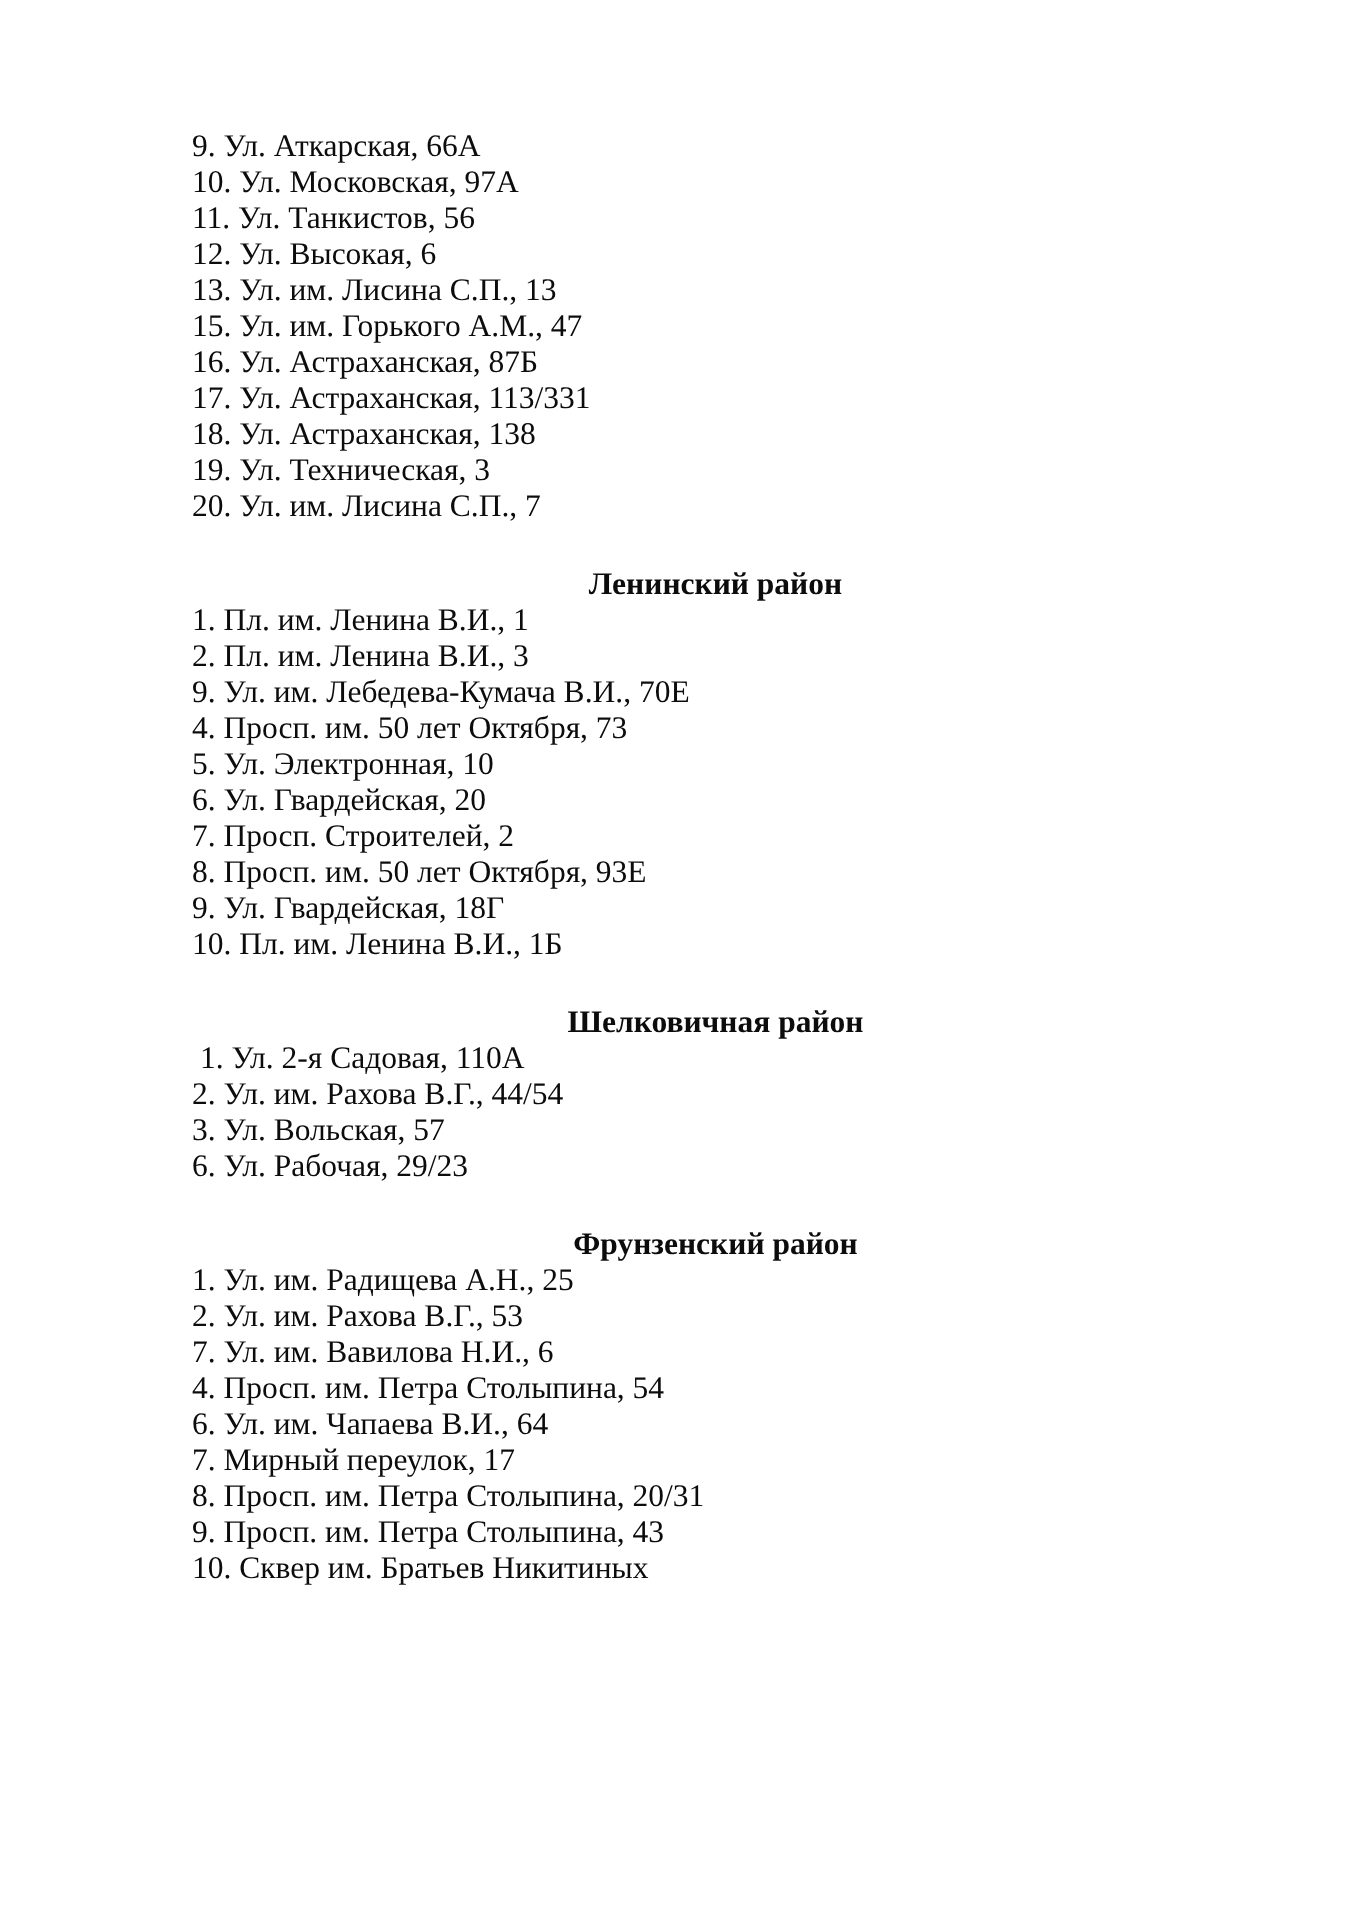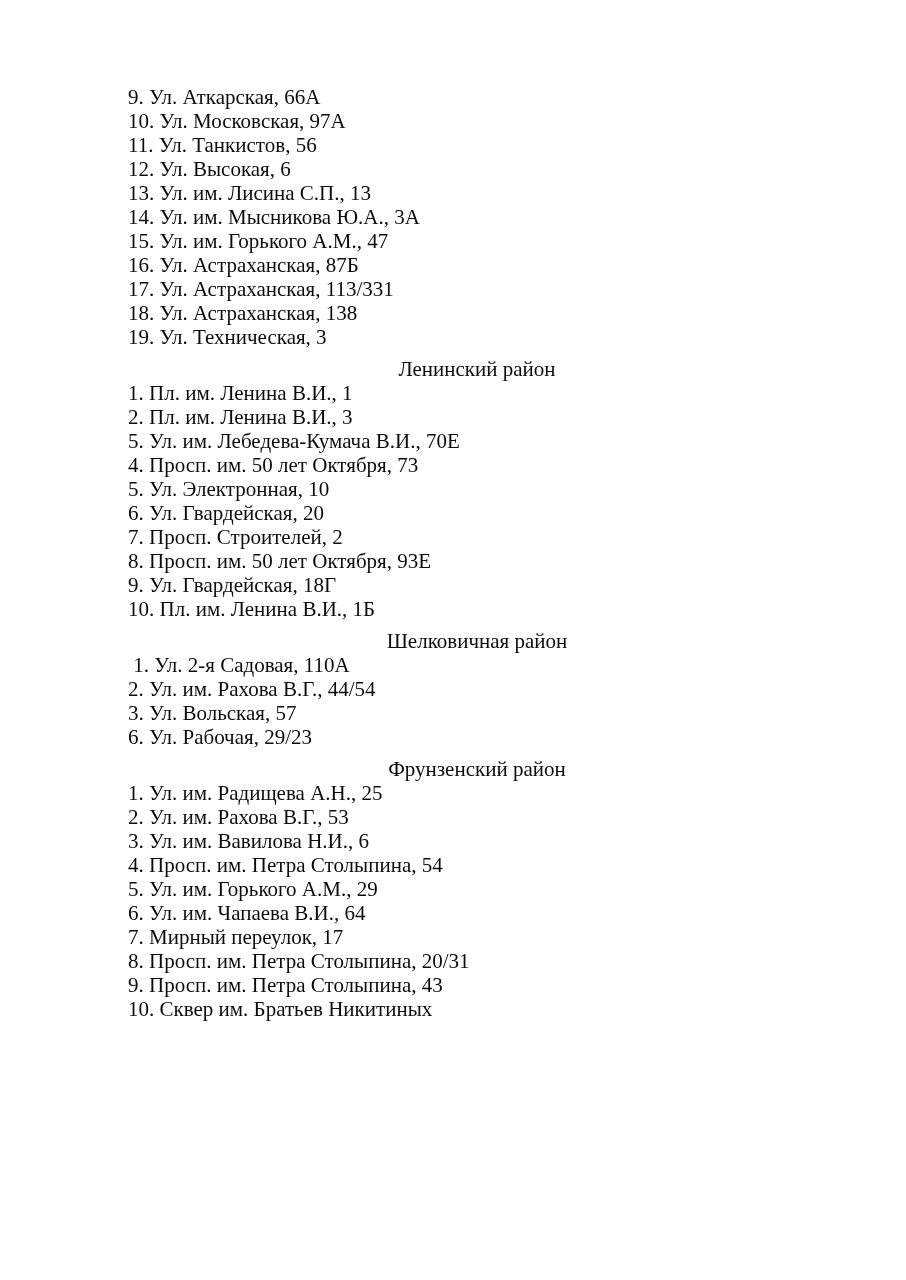--- a/index.html
+++ b/index.html
@@ -19,56 +19,56 @@
     line-height: 24px;
     color: #0c0c0c;
     overflow: hidden;
   }
   .section {
     margin: 0;
   }
   .section-heading {
     font-size: 21px;
     line-height: 24px;
-    font-weight: normal;
+    font-weight: bold;
     text-align: center;
-    margin: 8px 0 0 0;
+    margin: 28px 0 0 0;
     padding: 0;
   }
   .line {
     white-space: pre;
   }
 </style>
 </head>
 <body>
 
 <div class="page">
 
   <div class="section">
     <div>
         <div class="line">9. Ул. Аткарская, 66А</div>
         <div class="line">10. Ул. Московская, 97А</div>
         <div class="line">11. Ул. Танкистов, 56</div>
         <div class="line">12. Ул. Высокая, 6</div>
         <div class="line">13. Ул. им. Лисина С.П., 13</div>
-        <div class="line">14. Ул. им. Мысникова Ю.А., 3А</div>
         <div class="line">15. Ул. им. Горького А.М., 47</div>
         <div class="line">16. Ул. Астраханская, 87Б</div>
         <div class="line">17. Ул. Астраханская, 113/331</div>
         <div class="line">18. Ул. Астраханская, 138</div>
         <div class="line">19. Ул. Техническая, 3</div>
+        <div class="line">20. Ул. им. Лисина С.П., 7</div>
       </div>
   </div>
 
   <div class="section">
     <h2 class="section-heading">Ленинский район</h2>
     <div>
         <div class="line">1. Пл. им. Ленина В.И., 1</div>
         <div class="line">2. Пл. им. Ленина В.И., 3</div>
-        <div class="line">5. Ул. им. Лебедева-Кумача В.И., 70Е</div>
+        <div class="line">9. Ул. им. Лебедева-Кумача В.И., 70Е</div>
         <div class="line">4. Просп. им. 50 лет Октября, 73</div>
         <div class="line">5. Ул. Электронная, 10</div>
         <div class="line">6. Ул. Гвардейская, 20</div>
         <div class="line">7. Просп. Строителей, 2</div>
         <div class="line">8. Просп. им. 50 лет Октября, 93Е</div>
         <div class="line">9. Ул. Гвардейская, 18Г</div>
         <div class="line">10. Пл. им. Ленина В.И., 1Б</div>
       </div>
   </div>
 
@@ -80,23 +80,22 @@
         <div class="line">3. Ул. Вольская, 57</div>
         <div class="line">6. Ул. Рабочая, 29/23</div>
       </div>
   </div>
 
   <div class="section">
     <h2 class="section-heading">Фрунзенский район</h2>
     <div>
         <div class="line">1. Ул. им. Радищева А.Н., 25</div>
         <div class="line">2. Ул. им. Рахова В.Г., 53</div>
-        <div class="line">3. Ул. им. Вавилова Н.И., 6</div>
+        <div class="line">7. Ул. им. Вавилова Н.И., 6</div>
         <div class="line">4. Просп. им. Петра Столыпина, 54</div>
-        <div class="line">5. Ул. им. Горького А.М., 29</div>
         <div class="line">6. Ул. им. Чапаева В.И., 64</div>
         <div class="line">7. Мирный переулок, 17</div>
         <div class="line">8. Просп. им. Петра Столыпина, 20/31</div>
         <div class="line">9. Просп. им. Петра Столыпина, 43</div>
         <div class="line">10. Сквер им. Братьев Никитиных</div>
       </div>
   </div>
 
 </div>
 

